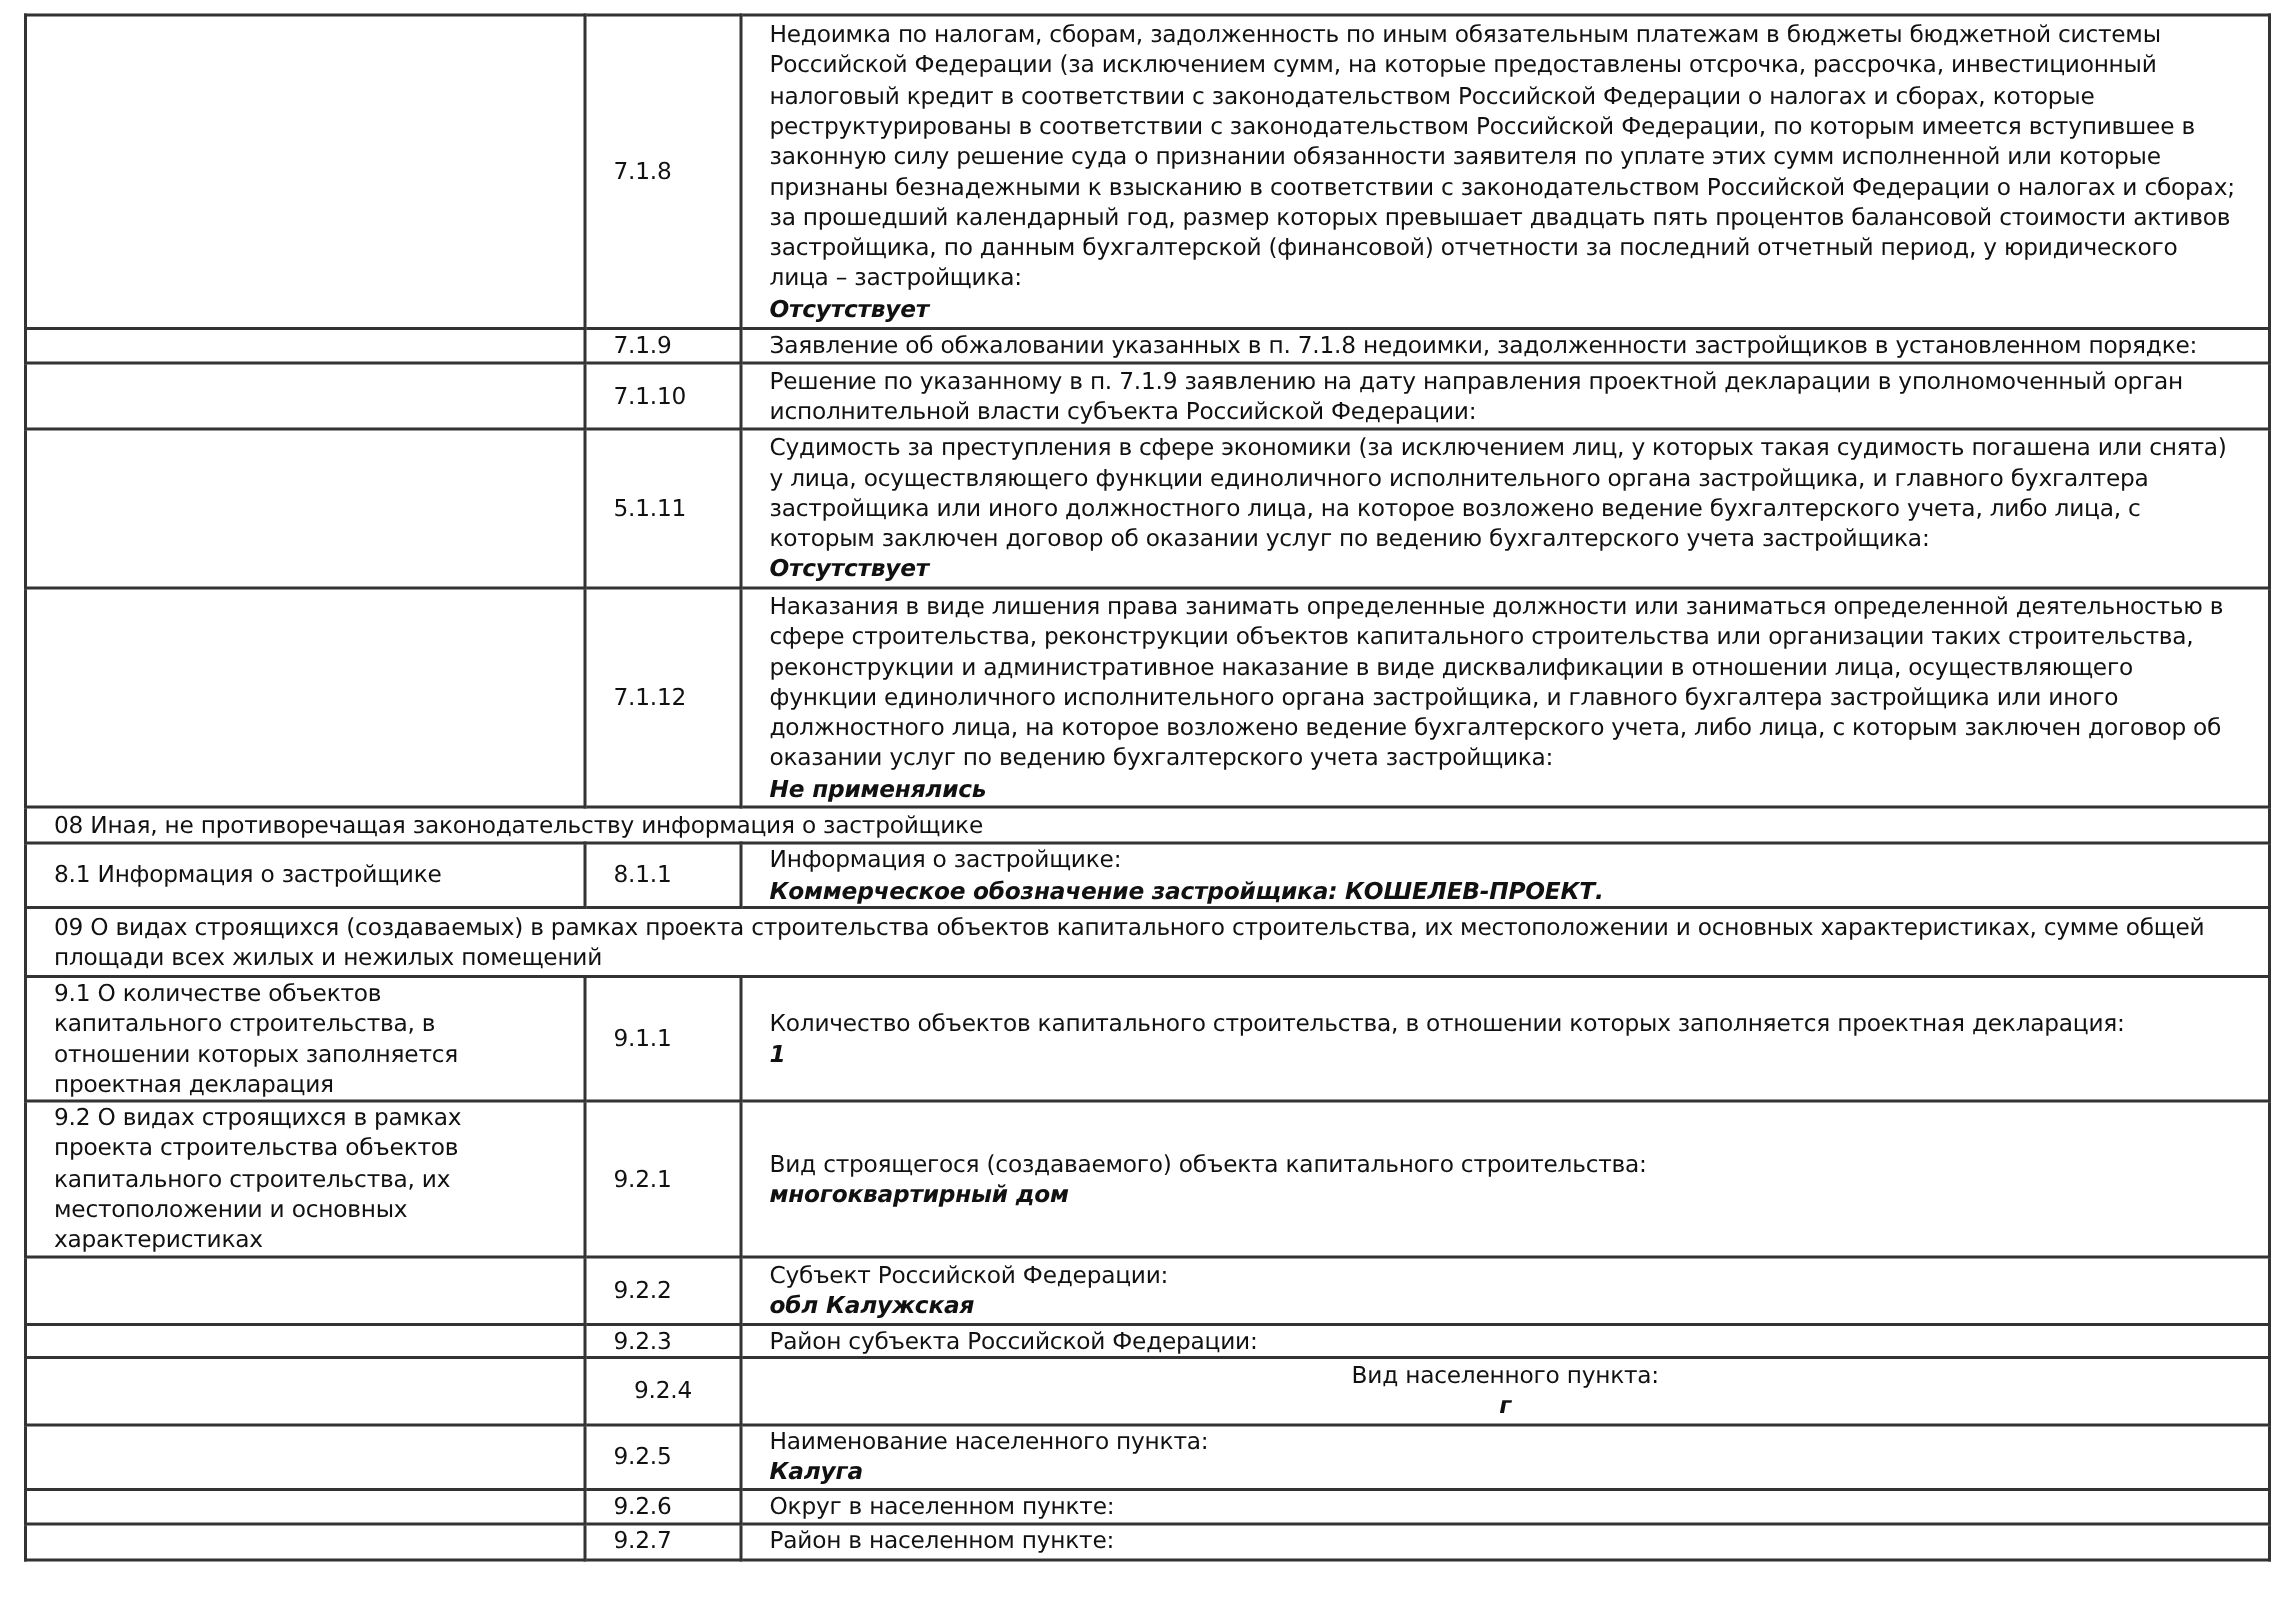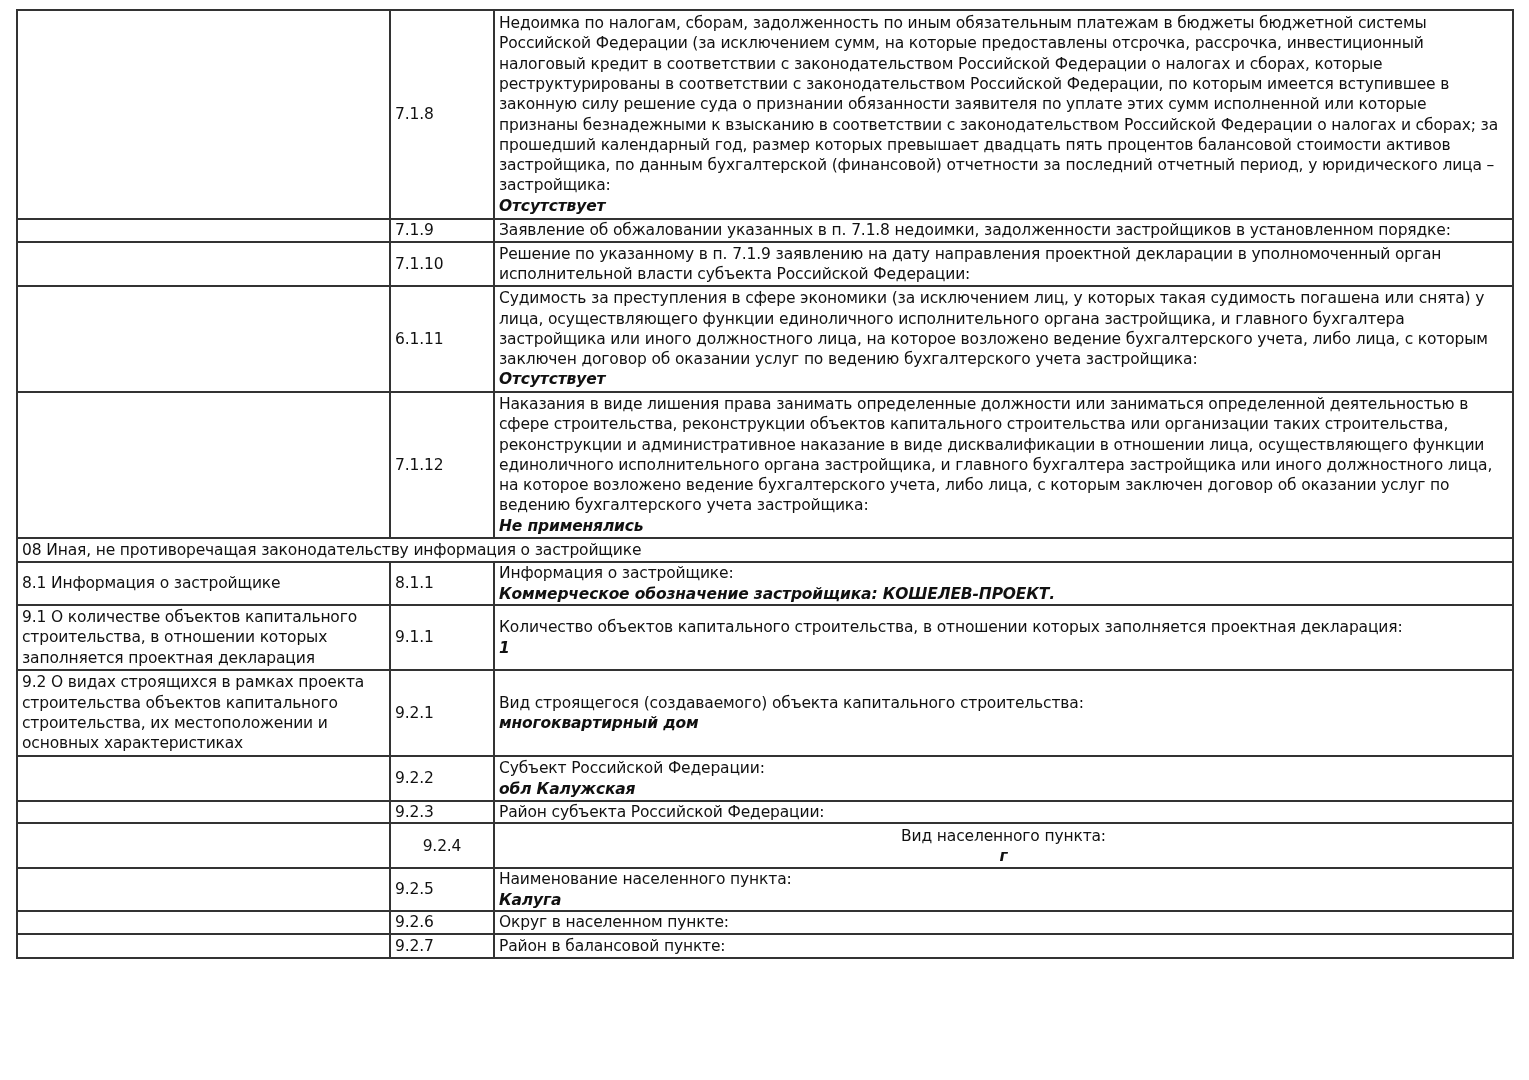--- a/index.html
+++ b/index.html
@@ -1,20 +1,20 @@
 <!DOCTYPE html>
 <html><head>
 <meta charset="utf-8">
 <style>
   html, body { margin: 0; padding: 0; background: #ffffff; }
   body { width: 1529px; height: 1080px; position: relative; overflow: hidden;
          font-family: "DejaVu Sans", sans-serif; color: #111; }
   table.decl { position: absolute; left: 16px; top: 9px; width: 1498px;
                border-collapse: collapse; table-layout: fixed; }
-  table.decl td { border: 2px solid #333; vertical-align: middle; padding: 0 4px;
+  table.decl td { border: 2px solid #333; vertical-align: middle; padding: 0 18px;
                   font-size: 15.5px; line-height: 20.3px; letter-spacing: -0.15px; }
   col.c1 { width: 373px; } col.c2 { width: 104px; } col.c3 { width: auto; }
   .val { font-weight: bold; display: block; font-style: italic; }
   .lbl { display: block; }
   .code { white-space: nowrap; }
 </style>
 </head>
 <body>
 
 <table class="decl">
@@ -41,21 +41,21 @@
       </tr>
       <tr style="height: 44px;">
         <td></td>
         <td class="code">7.1.10</td>
         <td>
           <span class="lbl">Решение по указанному в п. 7.1.9 заявлению на дату направления проектной декларации в уполномоченный орган исполнительной власти субъекта Российской Федерации:</span>
         </td>
       </tr>
       <tr style="height: 106px;">
         <td></td>
-        <td class="code">6.1.11</td>
+        <td class="code">5.1.11</td>
         <td>
           <span class="lbl">Судимость за преступления в сфере экономики (за исключением лиц, у которых такая судимость погашена или снята) у лица, осуществляющего функции единоличного исполнительного органа застройщика, и главного бухгалтера застройщика или иного должностного лица, на которое возложено ведение бухгалтерского учета, либо лица, с которым заключен договор об оказании услуг по ведению бухгалтерского учета застройщика:</span>
           <span class="val">Отсутствует</span>
         </td>
       </tr>
       <tr style="height: 146px;">
         <td></td>
         <td class="code">7.1.12</td>
         <td>
           <span class="lbl">Наказания в виде лишения права занимать определенные должности или заниматься определенной деятельностью в сфере строительства, реконструкции объектов капитального строительства или организации таких строительства, реконструкции и административное наказание в виде дисквалификации в отношении лица, осуществляющего функции единоличного исполнительного органа застройщика, и главного бухгалтера застройщика или иного должностного лица, на которое возложено ведение бухгалтерского учета, либо лица, с которым заключен договор об оказании услуг по ведению бухгалтерского учета застройщика:</span>
@@ -65,20 +65,23 @@
       <tr style="height: 24px;">
         <td colspan="3">08 Иная, не противоречащая законодательству информация о застройщике</td>
       </tr>
       <tr style="height: 43px;">
         <td>8.1 Информация о застройщике</td>
         <td class="code">8.1.1</td>
         <td>
           <span class="lbl">Информация о застройщике:</span>
           <span class="val">Коммерческое обозначение застройщика: КОШЕЛЕВ-ПРОЕКТ.</span>
         </td>
+      </tr>
+      <tr style="height: 46px;">
+        <td colspan="3">09 О видах строящихся (создаваемых) в рамках проекта строительства объектов капитального строительства, их местоположении и основных характеристиках, сумме общей площади всех жилых и нежилых помещений</td>
       </tr>
       <tr style="height: 65px;">
         <td>9.1 О количестве объектов капитального строительства, в отношении которых заполняется проектная декларация</td>
         <td class="code">9.1.1</td>
         <td>
           <span class="lbl">Количество объектов капитального строительства, в отношении которых заполняется проектная декларация:</span>
           <span class="val">1</span>
         </td>
       </tr>
       <tr style="height: 86px;">
@@ -124,17 +127,17 @@
         <td></td>
         <td class="code">9.2.6</td>
         <td>
           <span class="lbl">Округ в населенном пункте:</span>
         </td>
       </tr>
       <tr style="height: 24px;">
         <td></td>
         <td class="code">9.2.7</td>
         <td>
-          <span class="lbl">Район в балансовой пункте:</span>
+          <span class="lbl">Район в населенном пункте:</span>
         </td>
       </tr>
     </tbody>
 </table>
 
 </body></html>

